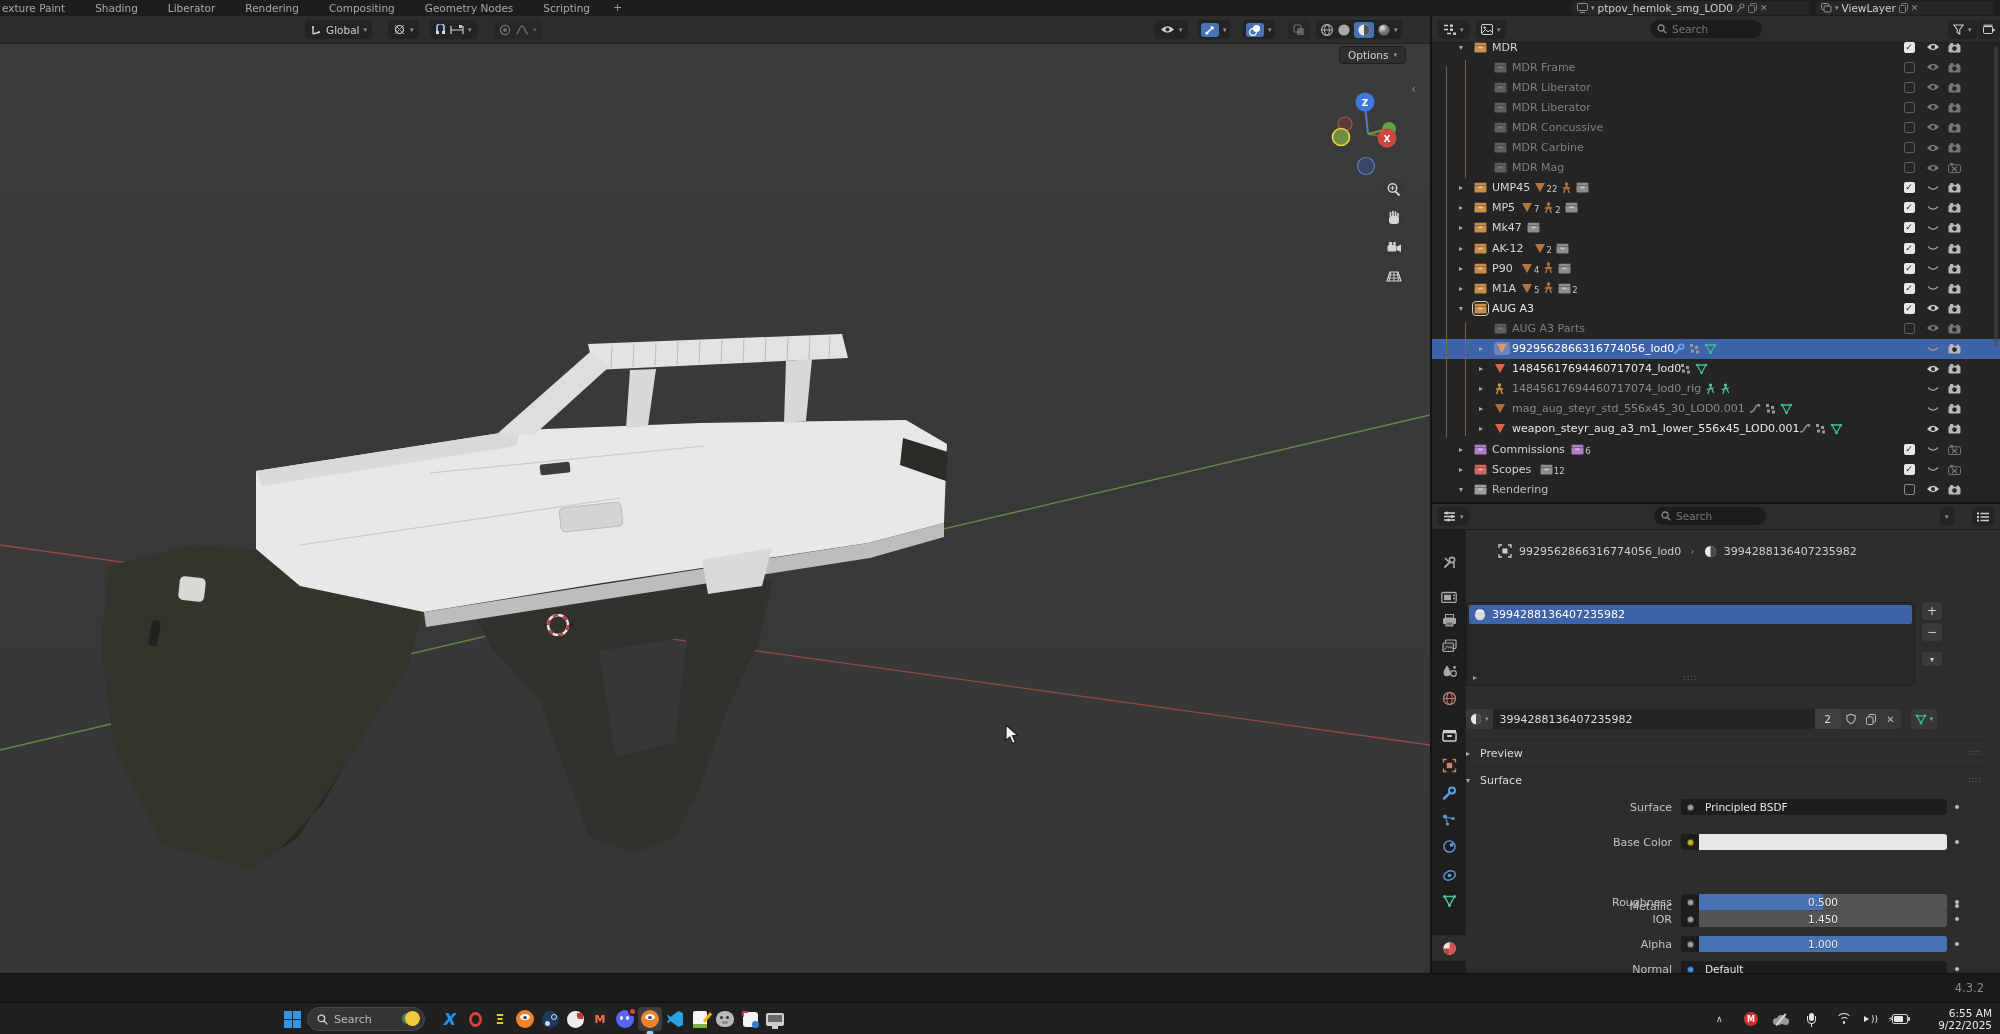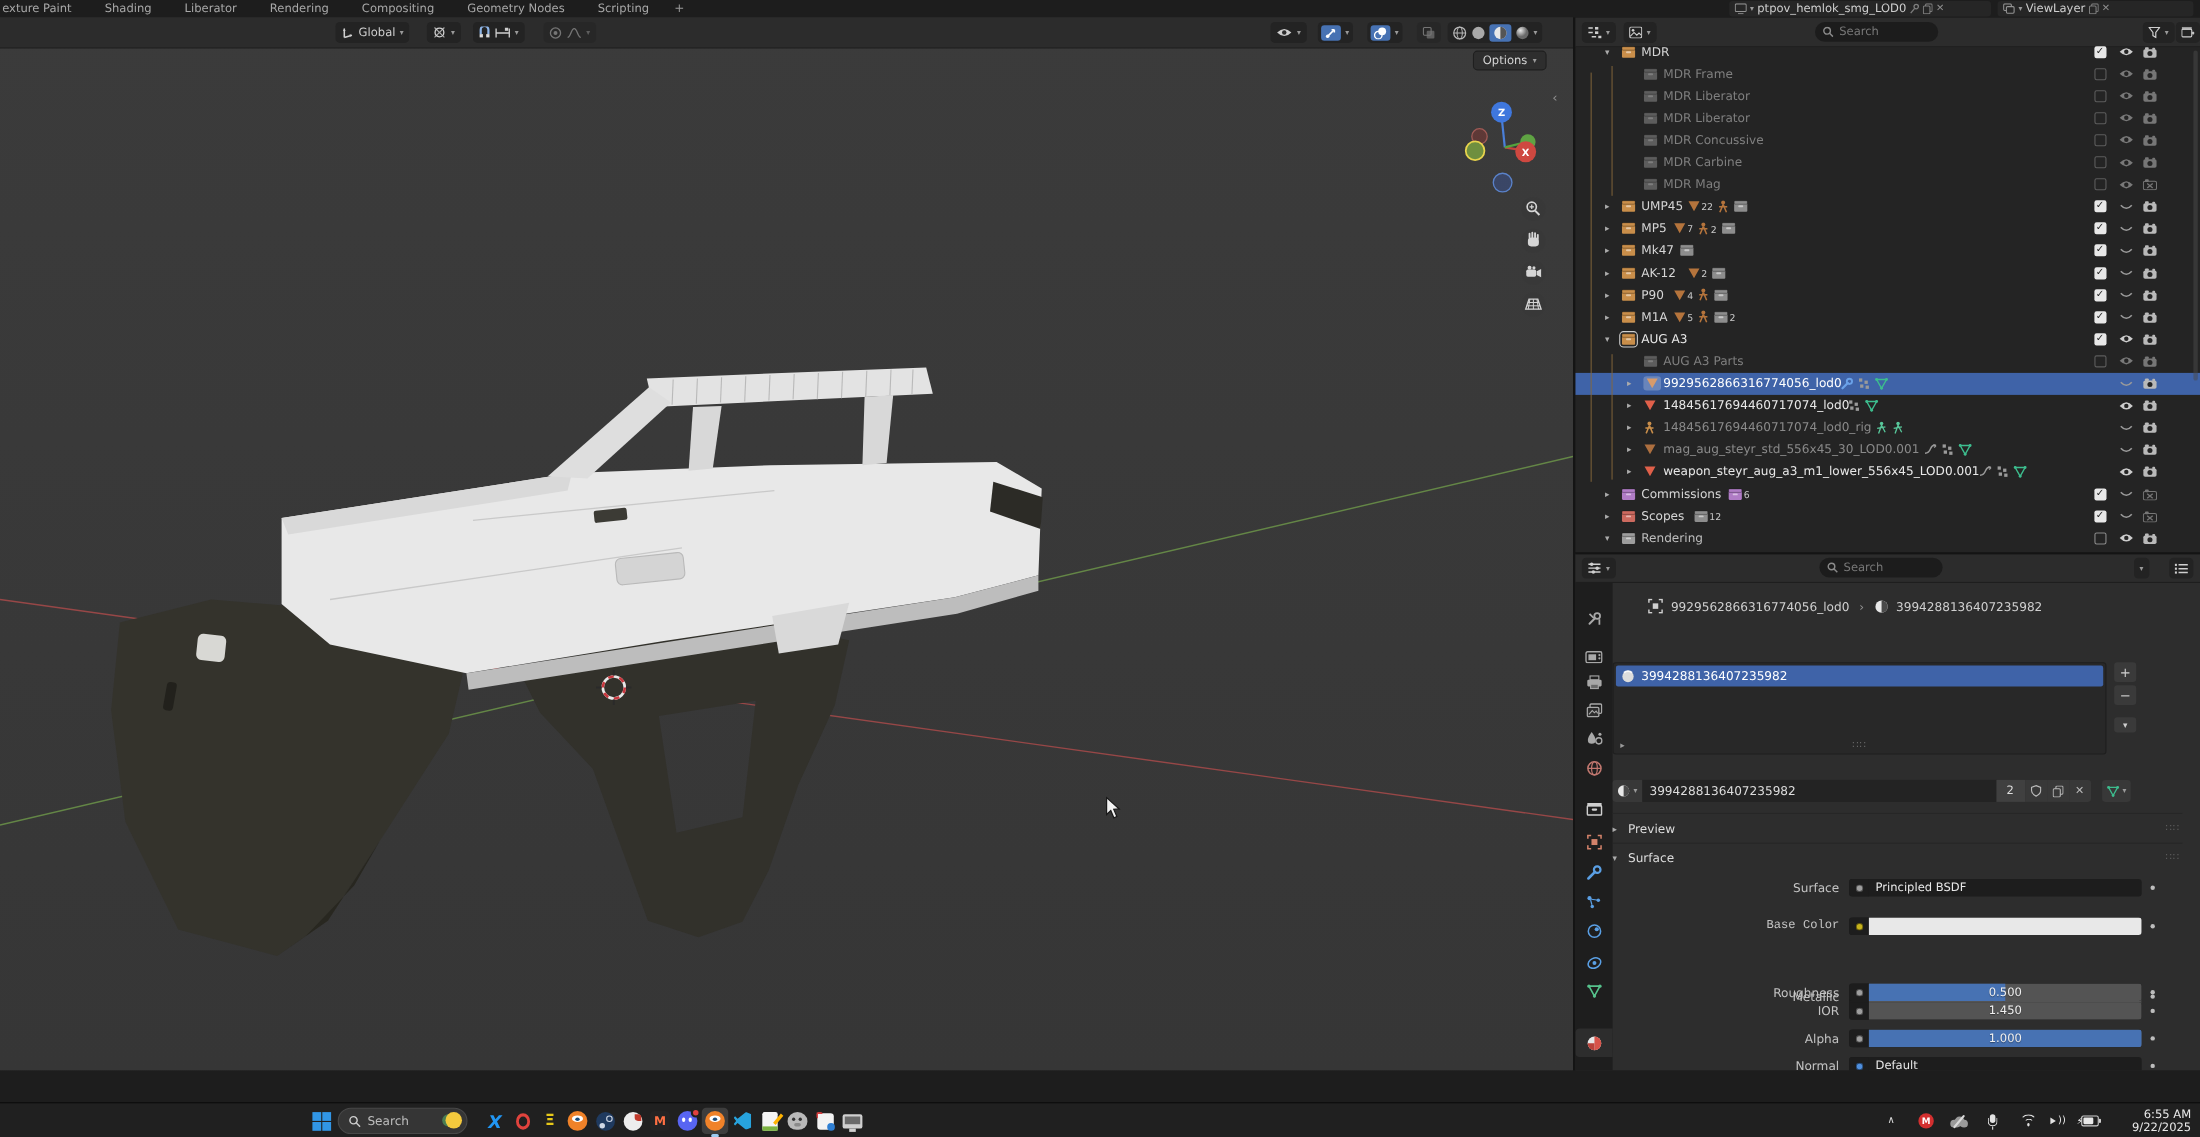--- a/index.html
+++ b/index.html
@@ -1502,21 +1502,21 @@
           <div class="prow" style="top: 269px;">
             <span class="plabel">Surface</span>
     <div class="pwidget">
     <span class="sockcap">
                 <span class="sockdot" style="background:#9e9e9e"></span>
               </span>
               <span class="ptext">Principled BSDF</span>
             </div>
             <span class="animdot"></span>
           </div>
-          <div class="prow" style="top: 304px; font-family: Liberation Mono, monospace;">
+          <div class="prow" style="top: 304px;">
             <span class="plabel">Base Color</span>
     <div class="pwidget">
     <span class="sockcap">
                 <span class="sockdot" style="background:#c7b31c"></span>
               </span>
               <span class="pswatch" style="background:#e8e8e8"></span>
             </div>
             <span class="animdot"></span>
           </div>
           <div class="prow" style="top: 332px; margin-top: 36px;">
@@ -1582,20 +1582,23 @@
             <span class="animdot"></span>
           </div>
         </div>
 
     </div>
   </div>
 
   <div class="vsplit"></div>
   <div class="hsplit"></div>
 
+  <div id="statusbar">
+    <span class="ver">4.3.2</span>
+  </div>
 
   <div id="taskbar">
     <div class="tb-ico" style="left:280px;">
       <div class="win-start">
           <i></i>
           <i class="q2"></i>
           <i class="q3"></i>
           <i class="q4"></i>
         </div>
     </div>

